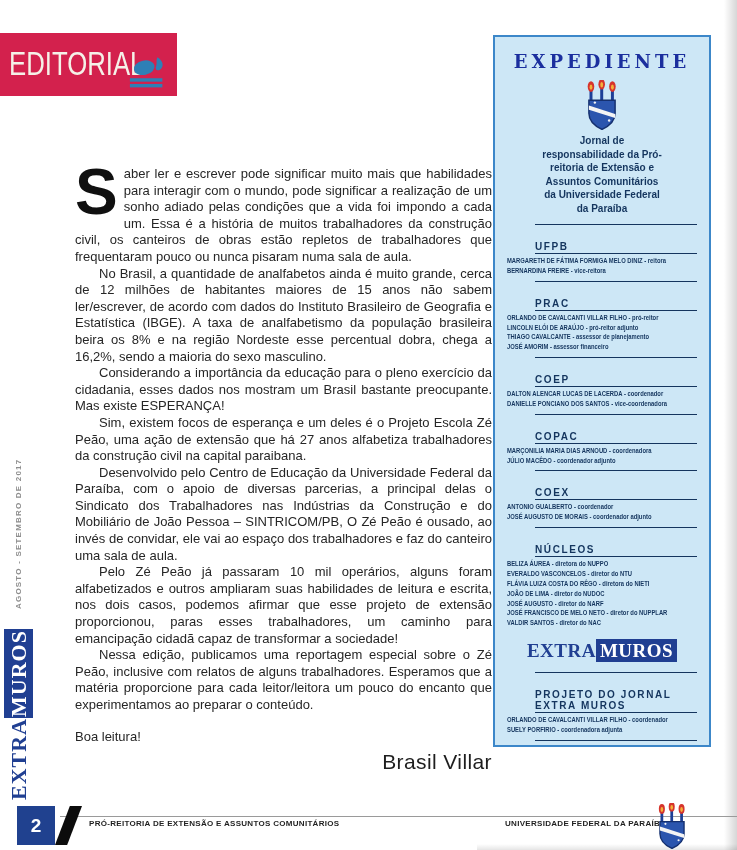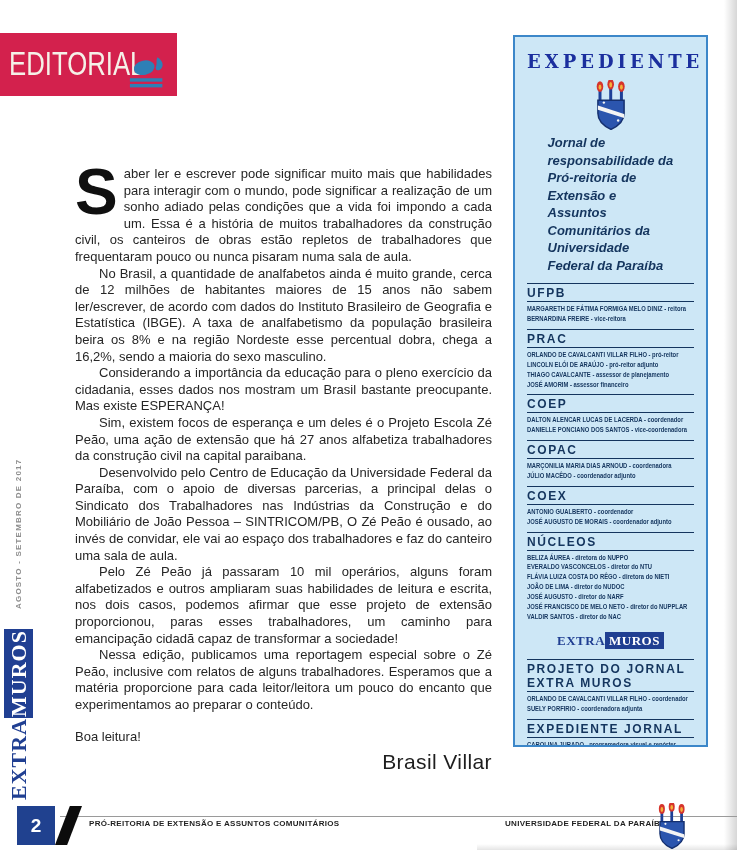--- a/index.html
+++ b/index.html
@@ -31,37 +31,37 @@
 
   
   .sidebar{position:absolute;left:6px;top:538px;height:262px;writing-mode:vertical-rl;
         transform:rotate(180deg);white-space:nowrap;}
   .v-brand{font-family:"Liberation Serif",serif;font-weight:bold;font-size:22px;letter-spacing:1px;}
   .brand-extra{color:#203f92;}
   .brand-muros{background:#203f92;color:#ffffff;padding:1px 2px;}
   .v-date{font-size:8px;font-weight:bold;color:#8d8d8d;letter-spacing:1.2px;margin-top:16px;}
 
   
-  .panel{position:absolute;left:513px;top:35px;width:195px;height:712px;background:#cde7f6;
+  .panel{position:absolute;left:493px;top:35px;width:218px;height:712px;background:#cde7f6;
         border:2px solid #3c87c9;box-sizing:border-box;padding:12px 12px 8px 12px;
         color:#14355e;overflow:hidden;}
   .panel-title{text-align:center;font-family:"DejaVu Serif","Liberation Serif",serif;
         font-weight:bold;font-size:18px;letter-spacing:4px;color:#1b2f9e;margin-top:2px;}
   .crest-wrap{width:38px;margin:8px auto 4px auto;}
   .crest-svg{display:block;width:38px;height:50px;}
-  .panel-intro{text-align:left;font-size:13px;font-weight:bold;line-height:1.35;
-        width:126px;margin:0 auto 9px auto;font-style:italic;}
+  .panel-intro{text-align:center;font-size:10px;font-weight:bold;line-height:1.35;
+        width:126px;margin:0 auto 9px auto;}
   .section{margin-bottom:5px;}
   .section-heading{border-top:1px solid #14355e;border-bottom:1px solid #14355e;
-        font-size:12px;font-weight:bold;letter-spacing:1.6px;padding:2px 0 1px 0;}
+        font-size:10px;font-weight:bold;letter-spacing:1.6px;padding:16px 0 1px 0;margin-left:28px;}
   .section-lines{padding-top:2px;}
   .person-line{font-size:6.8px;font-weight:bold;line-height:1.45;white-space:nowrap;
         transform:scaleX(0.86);transform-origin:left;}
   .panel-brand{text-align:center;margin:12px 0 10px 0;font-family:"Liberation Serif",serif;
-        font-weight:bold;font-size:13px;letter-spacing:0.5px;}
+        font-weight:bold;font-size:19px;letter-spacing:0.5px;}
   .panel-brand .brand-muros{padding:1px 4px;}
   .corr-rows{padding-top:3px;}
   .corr-row{display:flex;font-size:6.8px;font-weight:bold;margin-bottom:3px;}
   .corr-label{width:34px;flex:none;}
   .corr-lines{flex:1;}
   .corr-line{display:block;line-height:1.45;white-space:nowrap;
         transform:scaleX(0.9);transform-origin:left;}
 
   
   .footer-line{position:absolute;left:60px;top:816px;width:677px;height:1px;background:#9a9a9a;}

